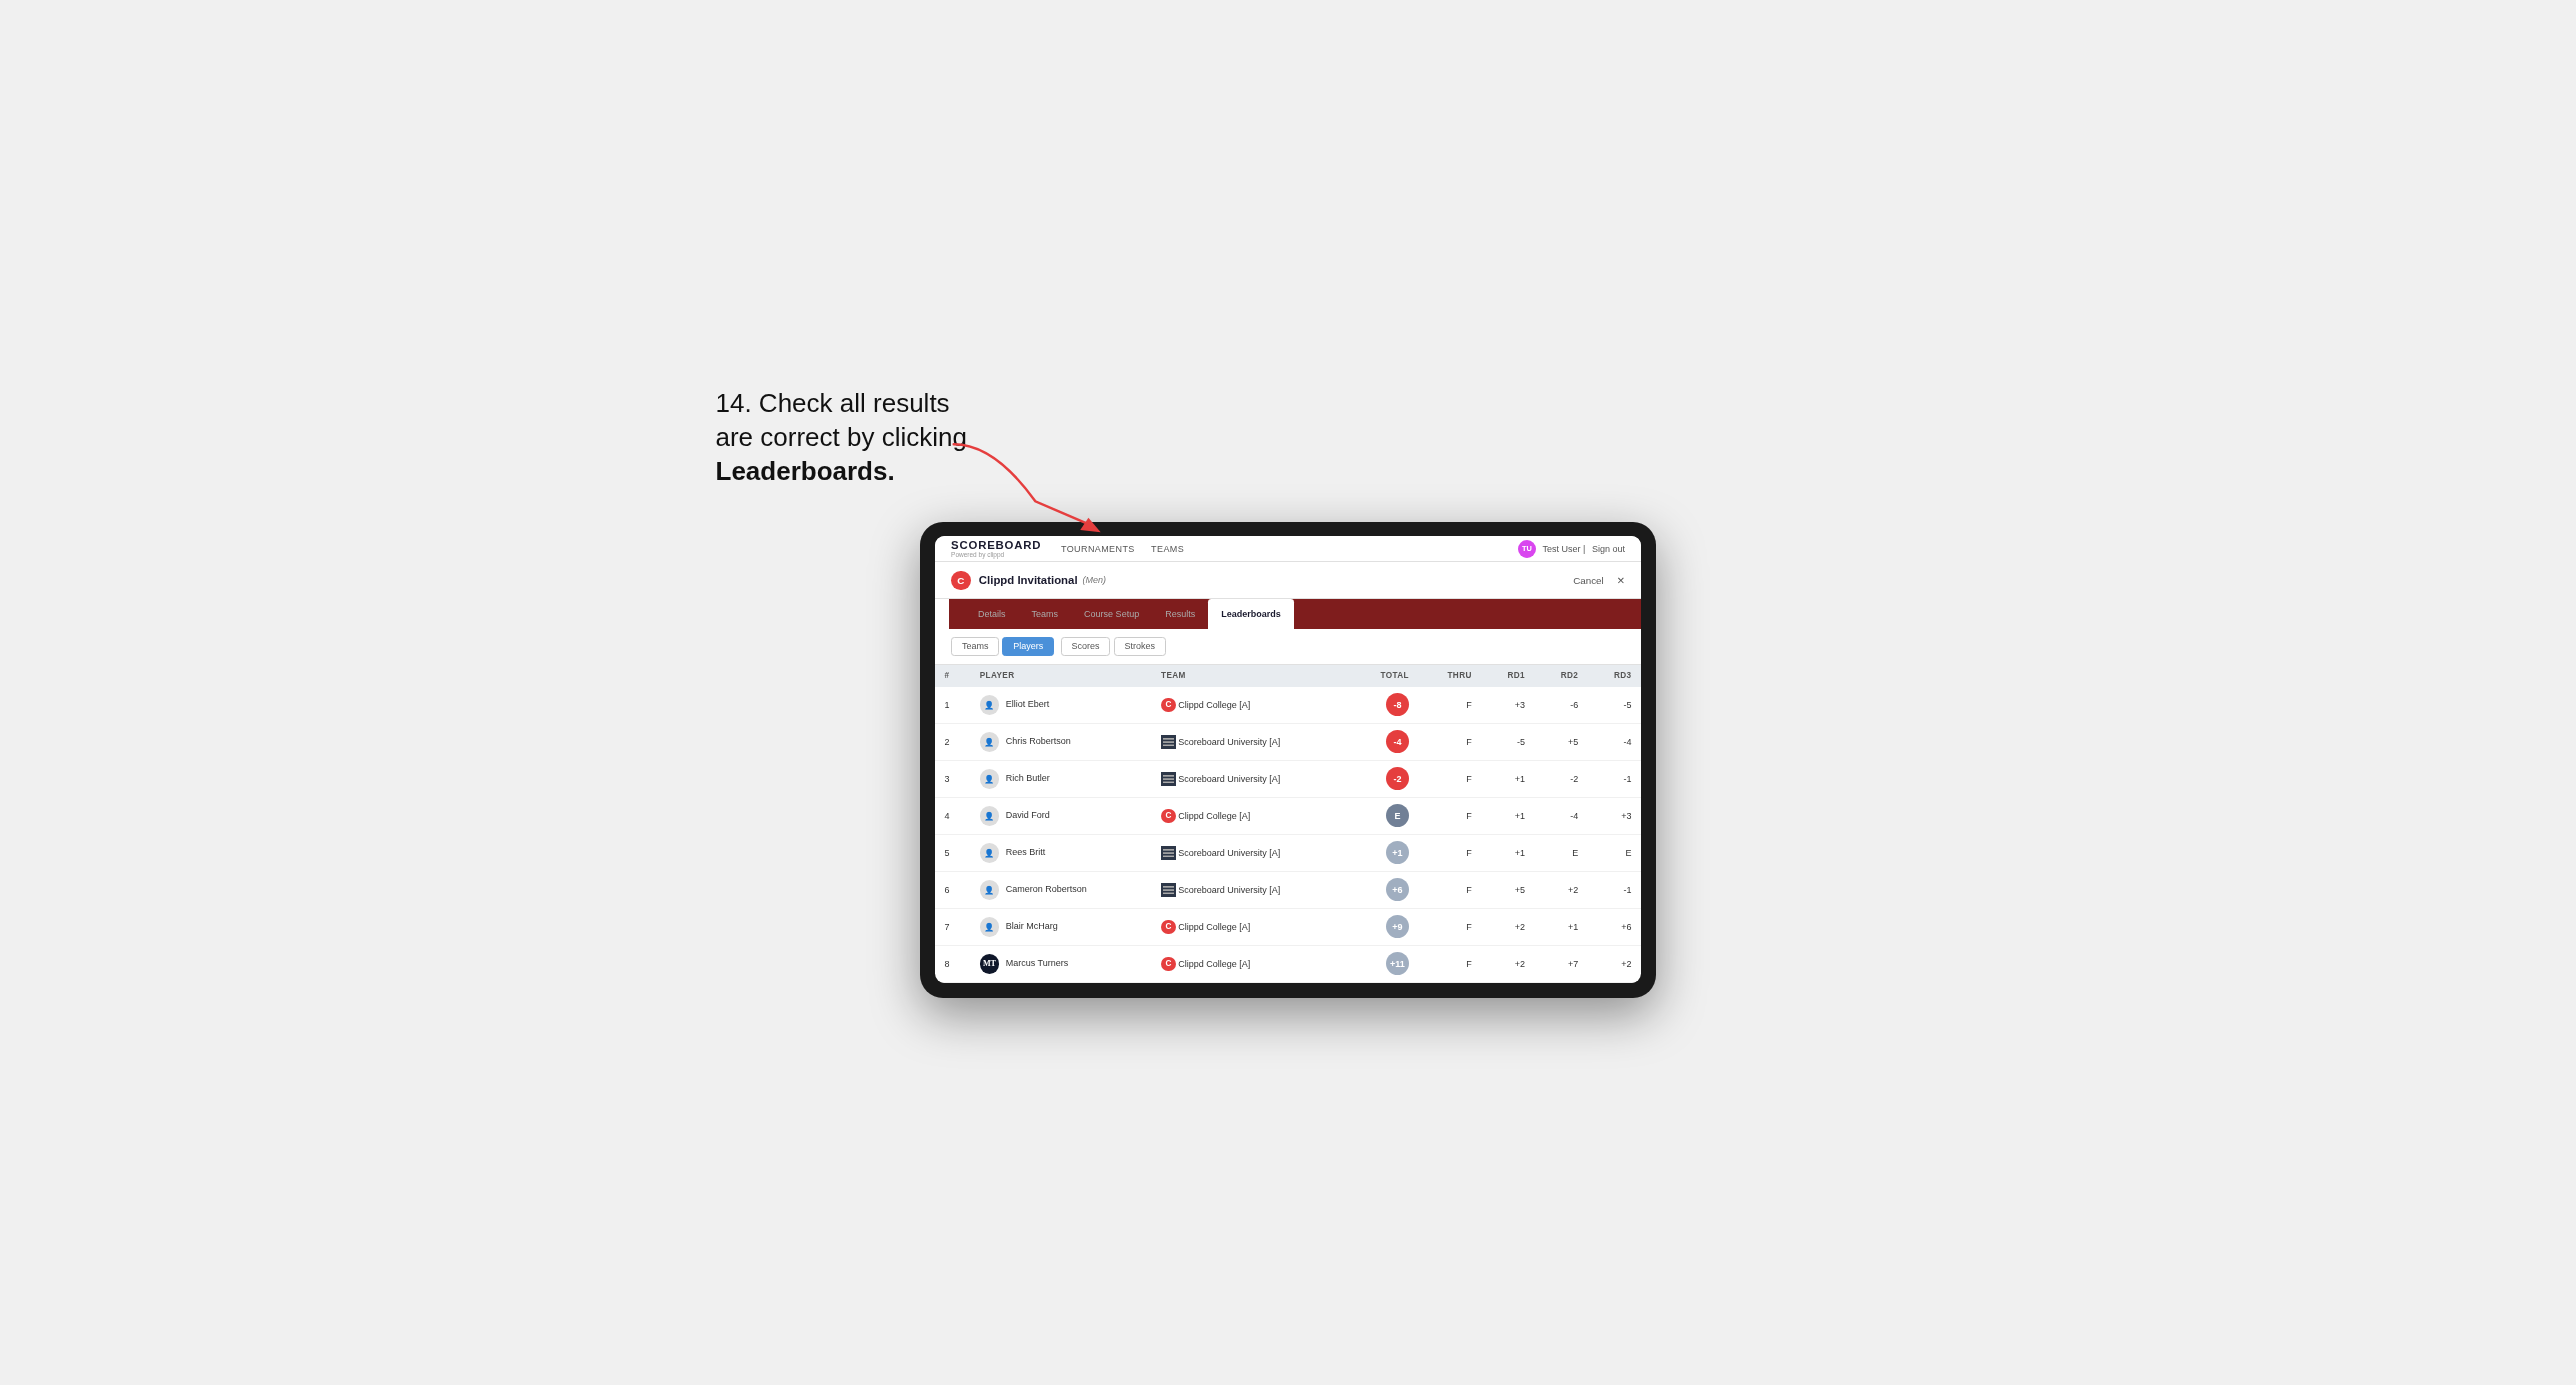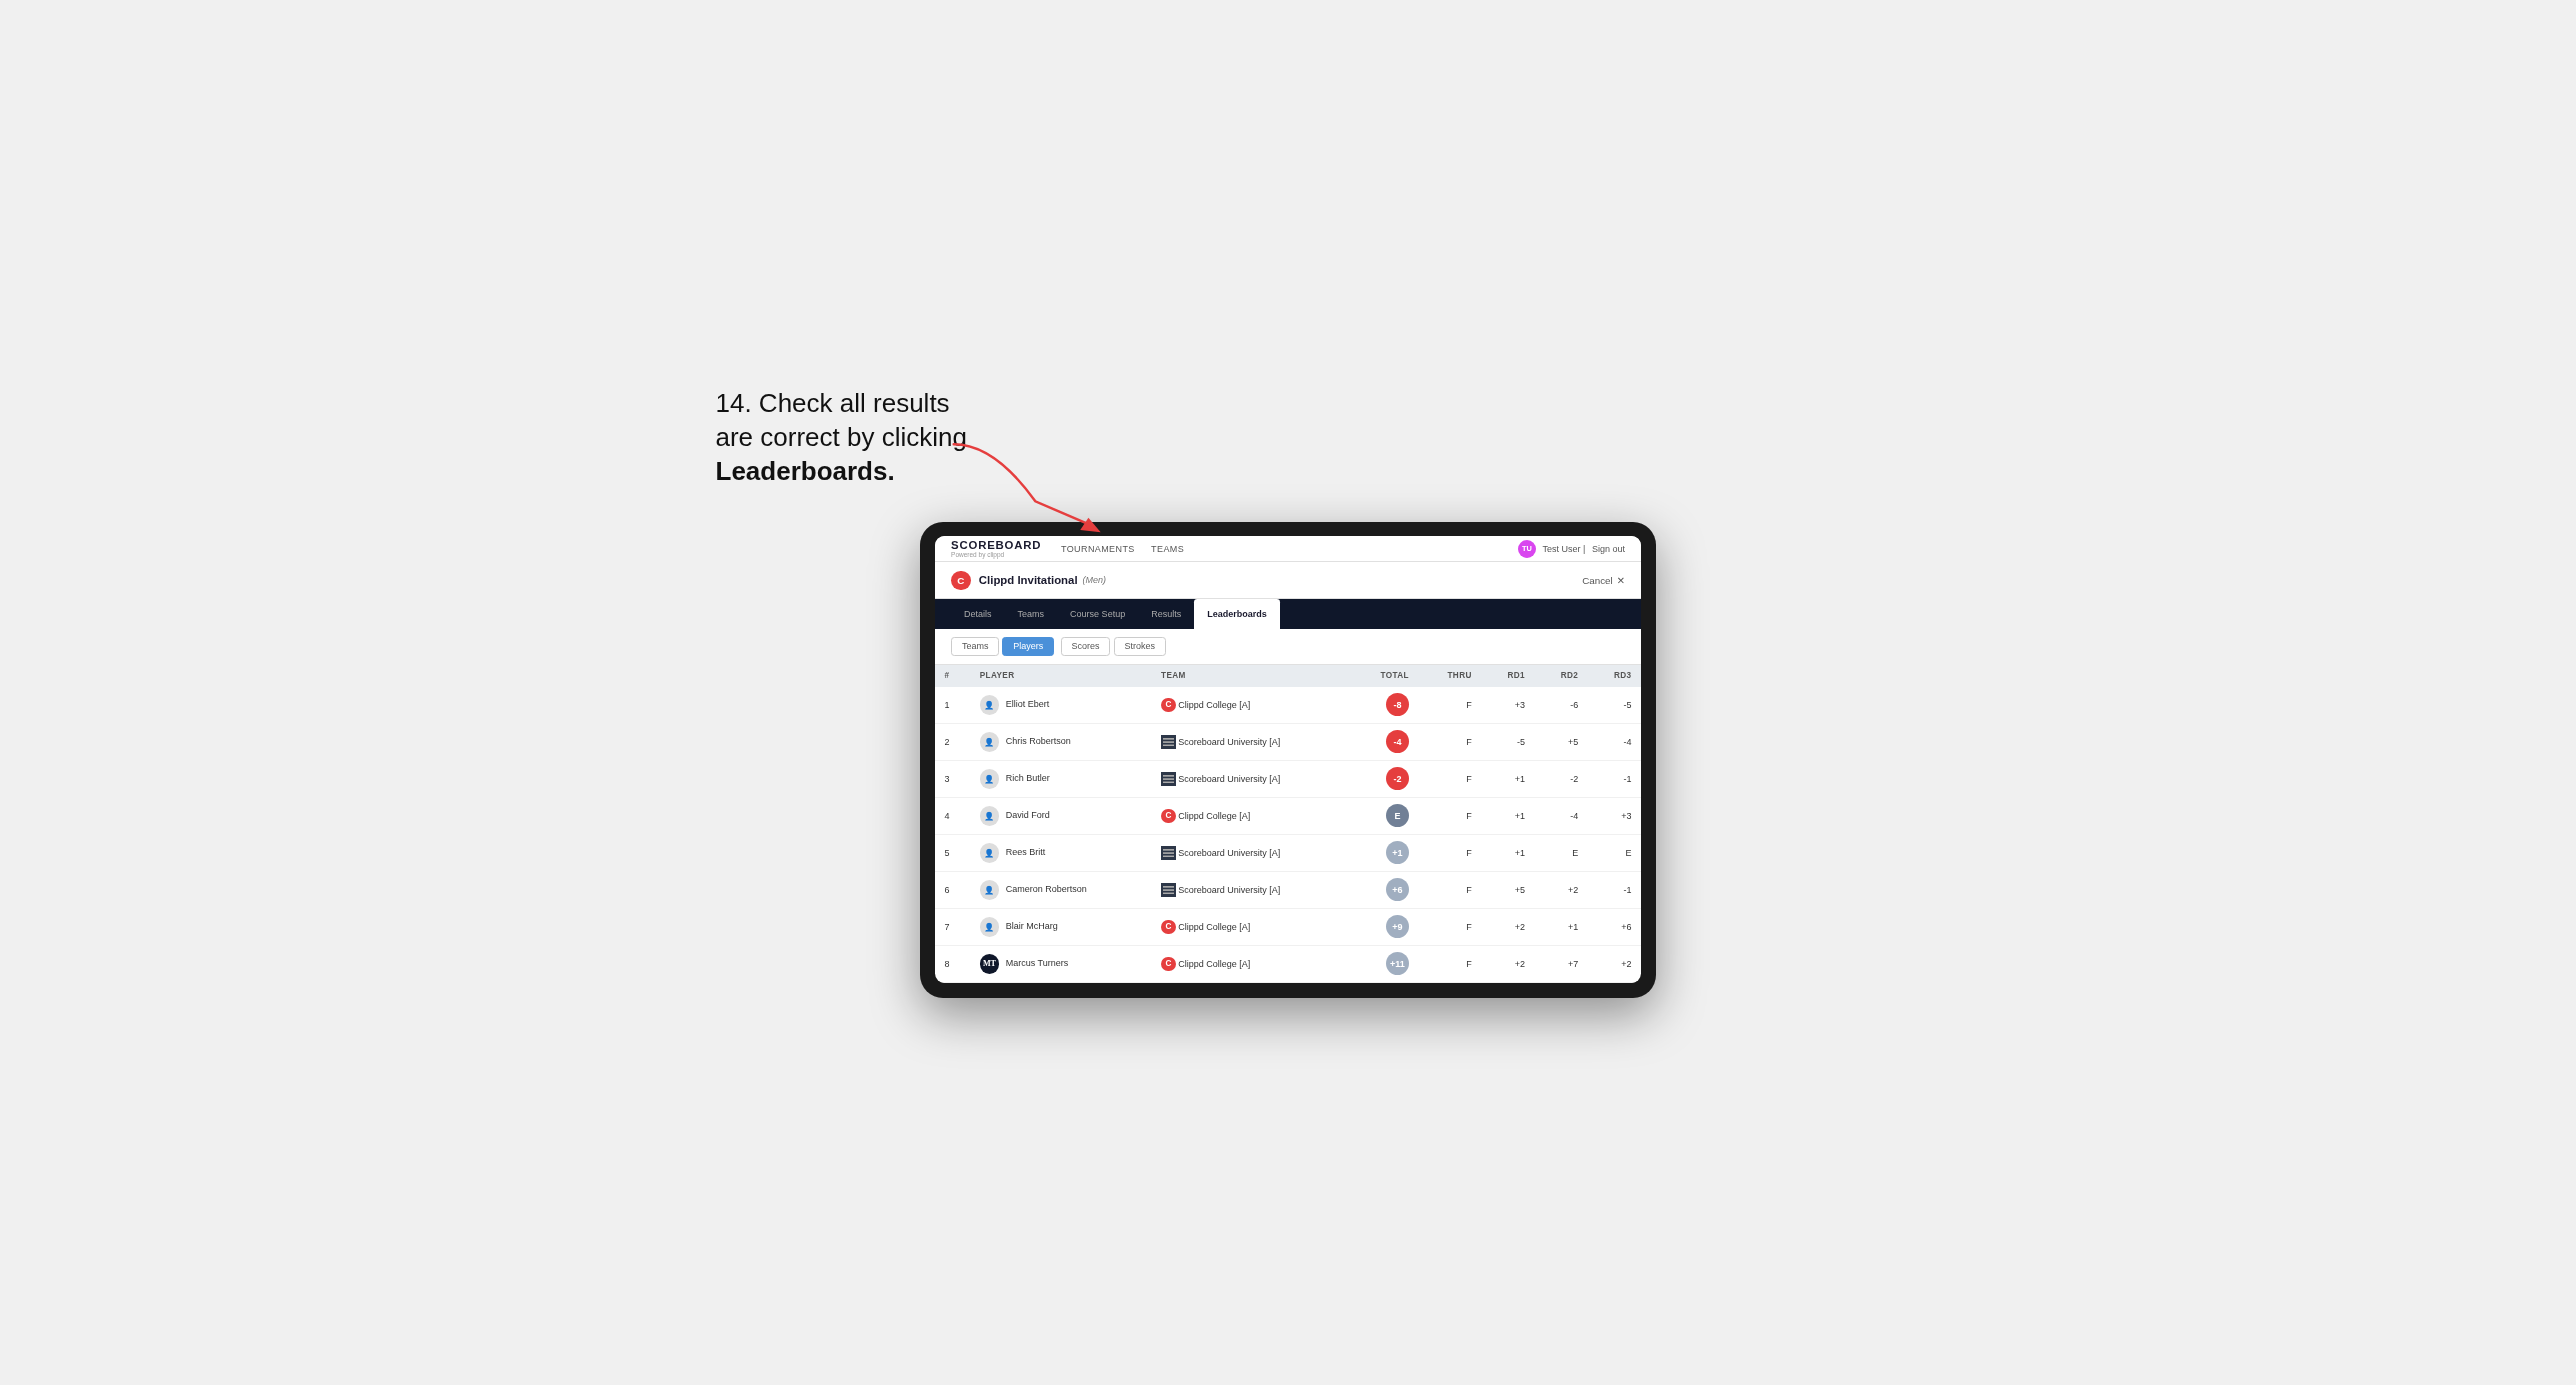--- a/index.html
+++ b/index.html
@@ -161,29 +161,30 @@
       margin-left: 4.9px;
       font-style: italic;
     }
 
     .cancel-btn {
       margin-left: auto;
       font-size: 9.8px;
       color: #555;
       display: flex;
       align-items: center;
-      gap: 4px;
+      gap: 13px;
       cursor: pointer;
     }
 
     
     .tab-bar {
-      background: #0f172a;
+      background: #7f1d1d;
       display: flex;
       padding: 0 16.4px;
+      margin-left: 14px;
     }
 
     .tab-item {
       padding: 9.8px 13px;
       font-size: 9px;
       color: #aaa;
       cursor: pointer;
       font-weight: 500;
     }
 

